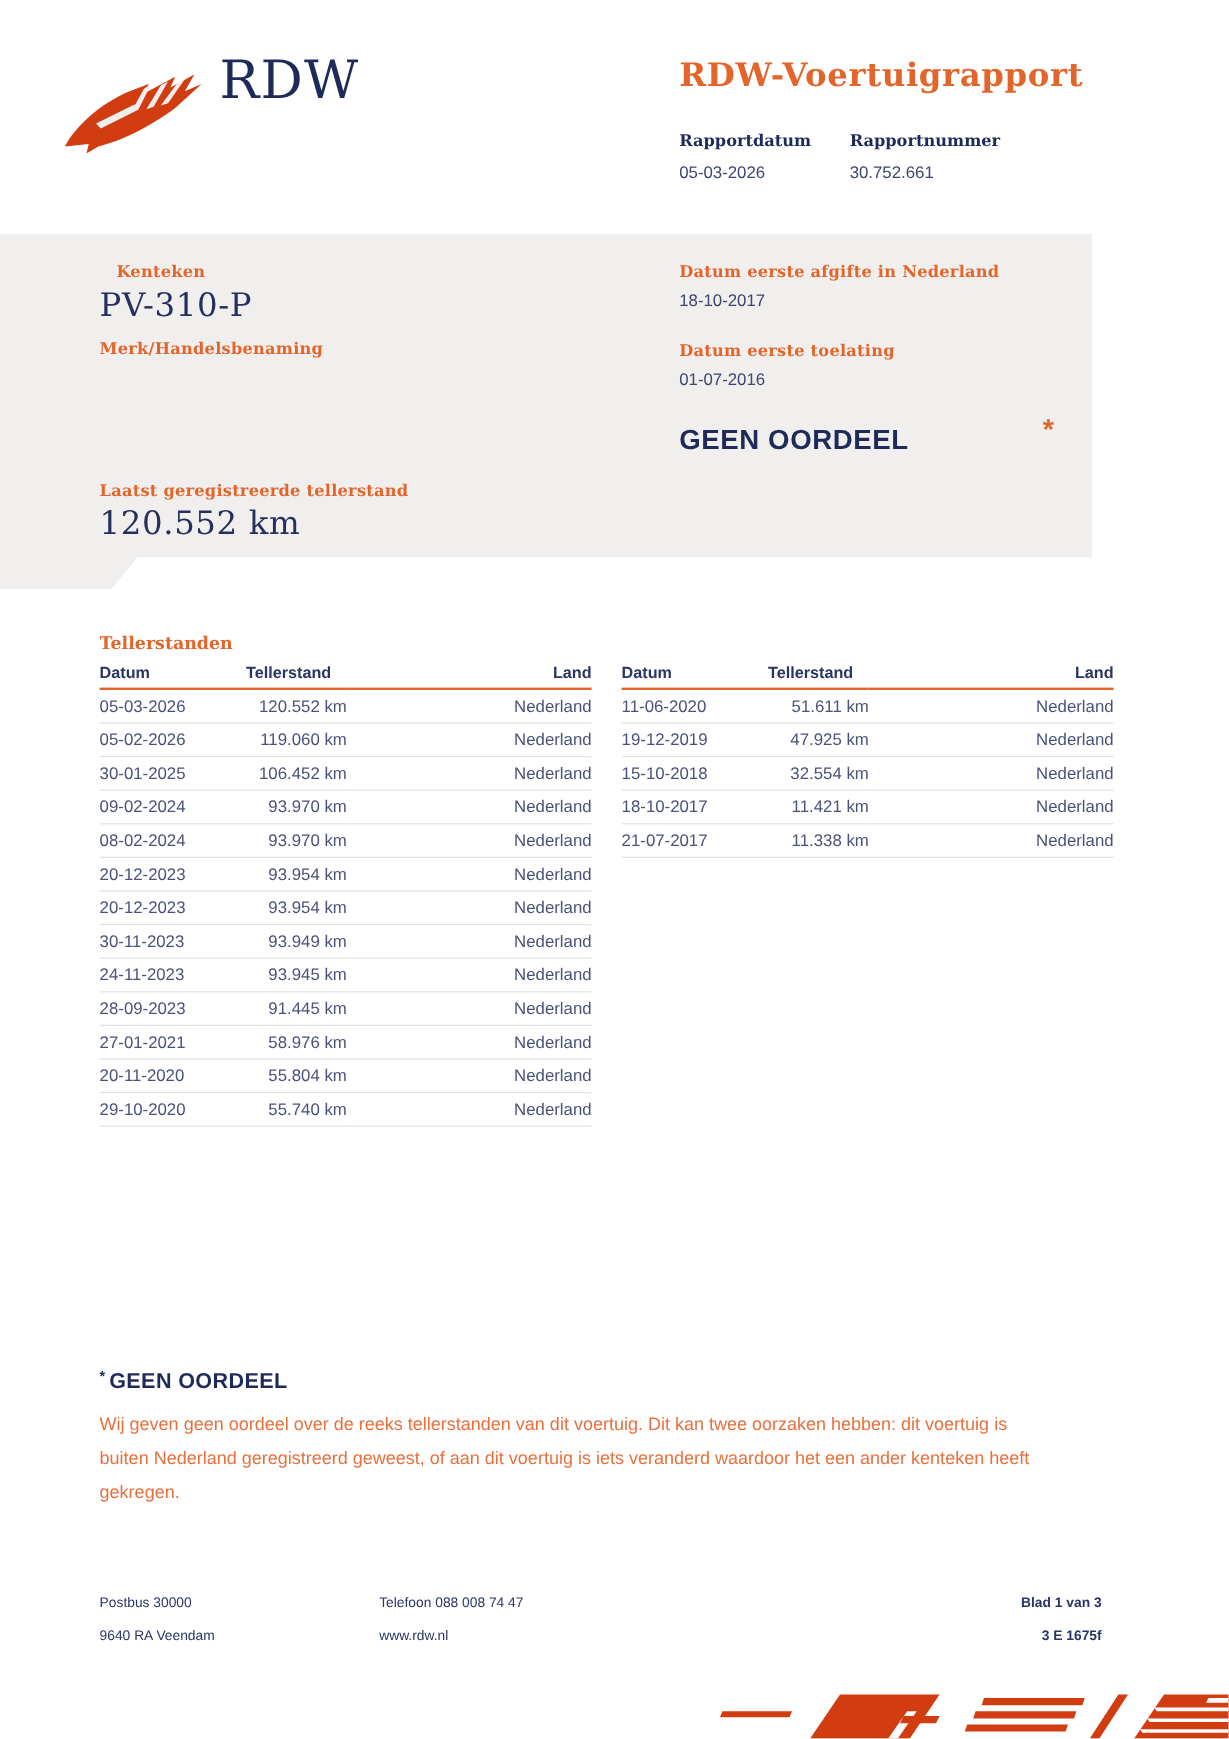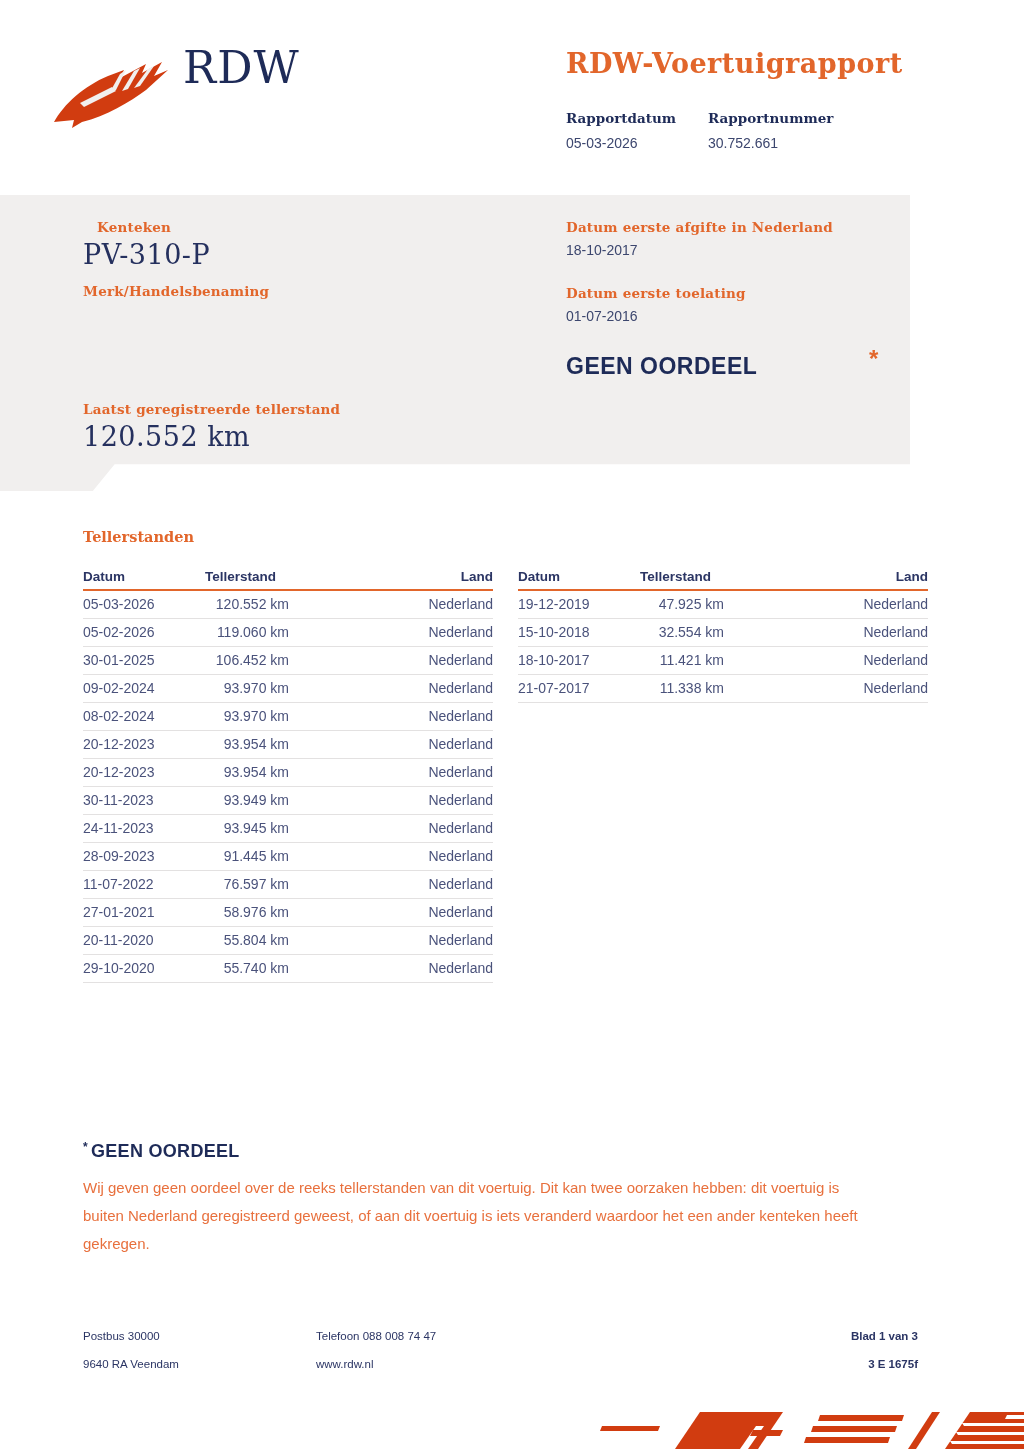--- a/index.html
+++ b/index.html
@@ -56,21 +56,21 @@
   .verdict-star{
     position:absolute;left:869px;top:150px;
     color:#e2662b;font-weight:bold;font-size:24px;
   }
   
   .section-title{
     position:absolute;left:83px;top:528px;
     font-family:"DejaVu Serif",serif;font-weight:bold;
     font-size:14.5px;color:#e2662b;
   }
-  table.km{border-collapse:collapse;width:410px;font-size:14px;color:#4a527b;margin-top:16px;}
+  table.km{border-collapse:collapse;width:410px;font-size:14px;color:#4a527b;}
   table.km th{
     font-weight:bold;color:#2b3564;text-align:left;
     border-bottom:2px solid #e2662b;
     padding:3px 0 5px 0;font-size:13.5px;
   }
   table.km td{
     border-bottom:1px solid #e3e1e1;
     padding:4px 0 5px 0;height:18px;
   }
   table.km th.c2{padding-left:0;}
@@ -201,25 +201,20 @@
         <td>24-11-2023</td>
         <td class="c2">93.945 km</td>
         <td class="c3">Nederland</td>
       </tr>
         <tr>
         <td>28-09-2023</td>
         <td class="c2">91.445 km</td>
         <td class="c3">Nederland</td>
       </tr>
         <tr>
-        <td>11-07-2022</td>
-        <td class="c2">76.597 km</td>
-        <td class="c3">Nederland</td>
-      </tr>
-        <tr>
         <td>27-01-2021</td>
         <td class="c2">58.976 km</td>
         <td class="c3">Nederland</td>
       </tr>
         <tr>
         <td>20-11-2020</td>
         <td class="c2">55.804 km</td>
         <td class="c3">Nederland</td>
       </tr>
         <tr>
@@ -237,20 +232,25 @@
         <col class="c3">
       </colgroup>
     <thead>
       <tr>
         <th>Datum</th>
         <th class="c2">Tellerstand</th>
         <th class="c3">Land</th>
       </tr>
     </thead>
     <tbody>
+        <tr>
+        <td>11-06-2020</td>
+        <td class="c2">51.611 km</td>
+        <td class="c3">Nederland</td>
+      </tr>
         <tr>
         <td>19-12-2019</td>
         <td class="c2">47.925 km</td>
         <td class="c3">Nederland</td>
       </tr>
         <tr>
         <td>15-10-2018</td>
         <td class="c2">32.554 km</td>
         <td class="c3">Nederland</td>
       </tr>

